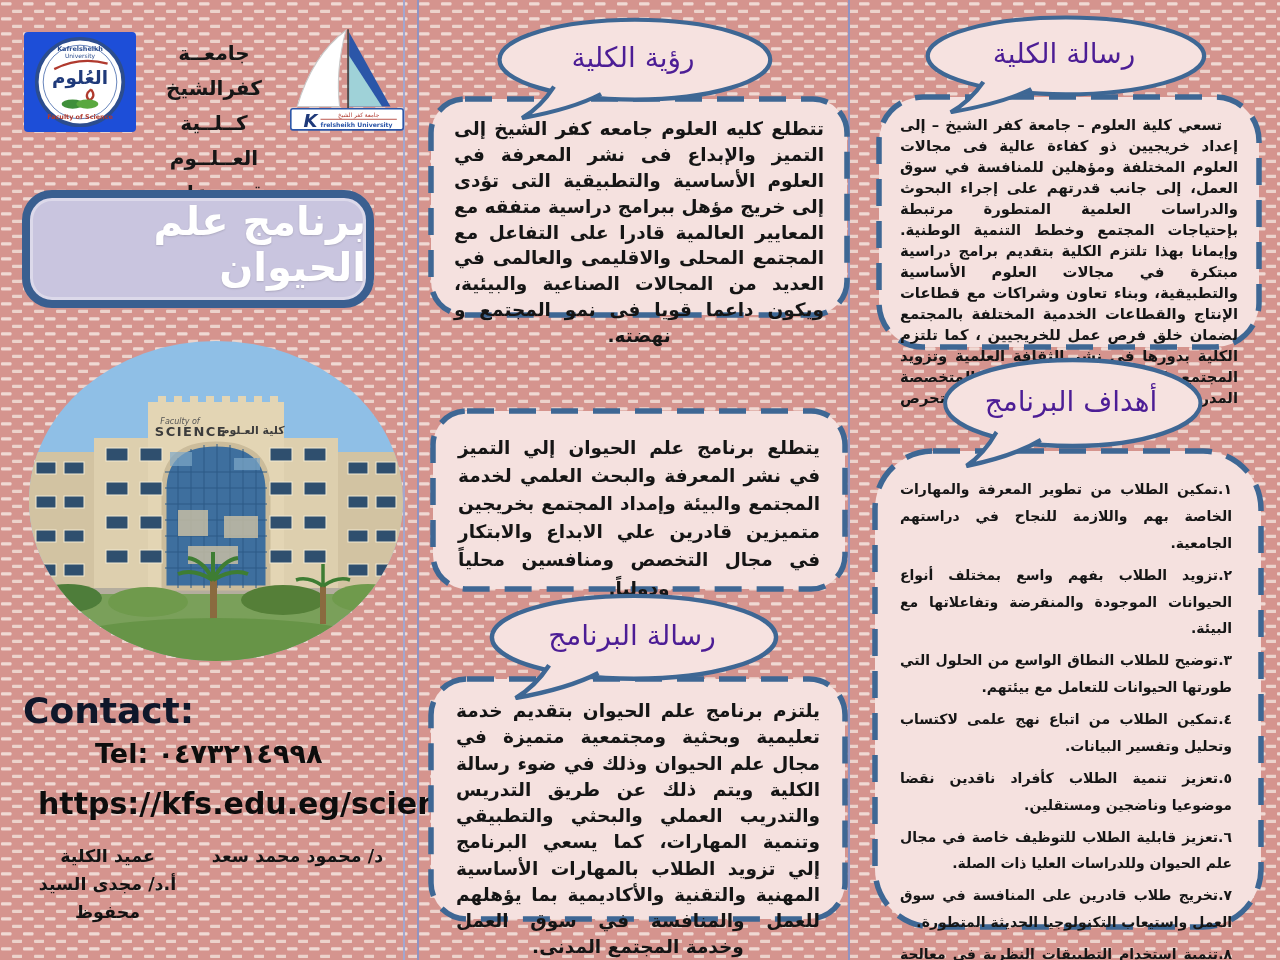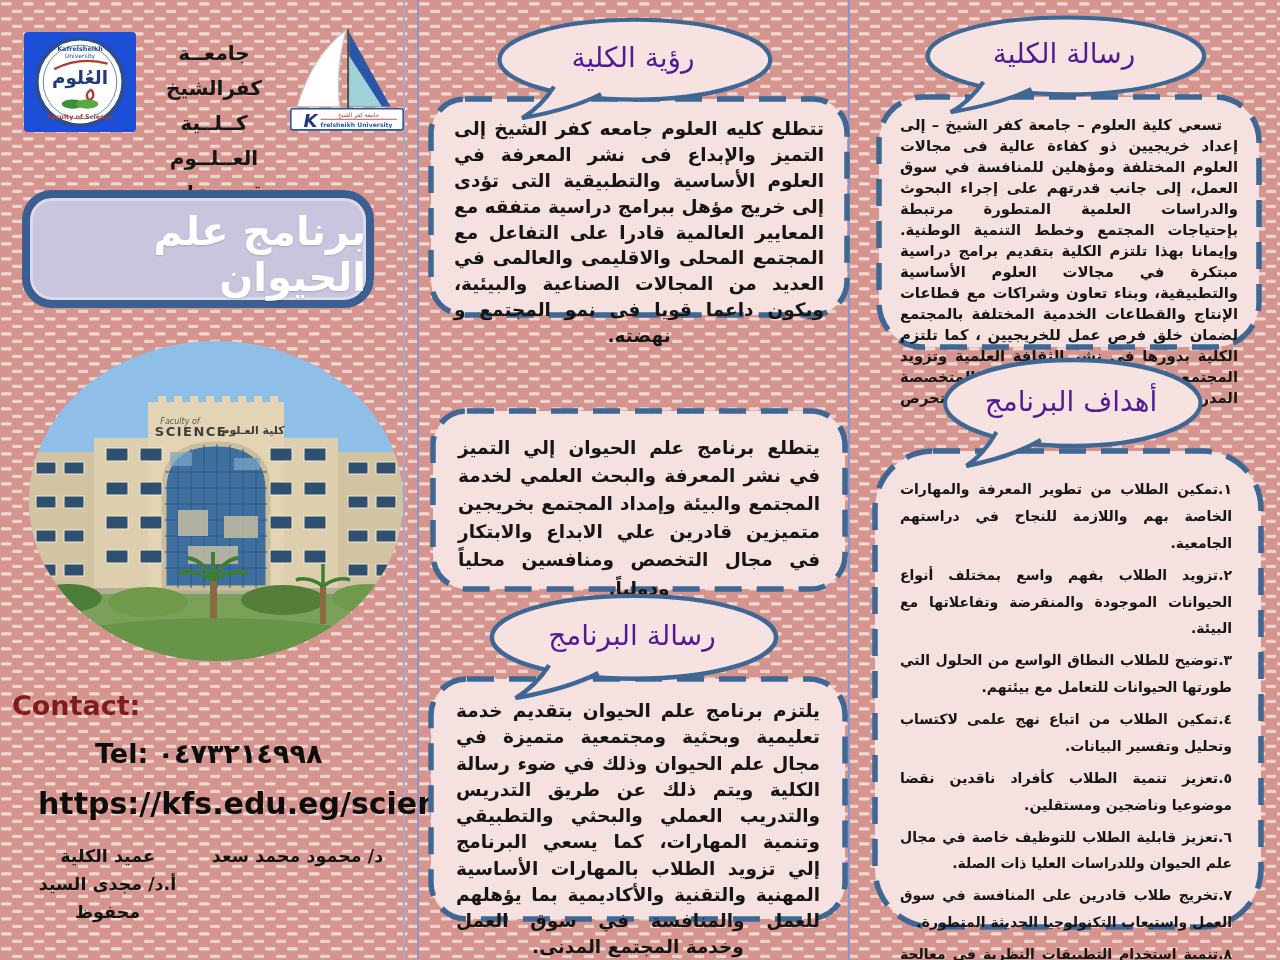--- a/index.html
+++ b/index.html
@@ -16,23 +16,23 @@
     padding-bottom:22px;font-weight:normal;font-size:28px;color:#4c1d95;direction:rtl;}
   
   .dashbox{position:absolute;z-index:2;}
   .dashbox>svg{position:absolute;inset:0;width:100%;height:100%;}
   .dashbox .box-body{position:relative;z-index:1;height:100%;direction:rtl;color:#151515;font-weight:bold;}
   .para{margin:0;text-align:justify;text-align-last:center;}
   .obj-item{margin:0 0 5px 0;text-align:justify;}
   
   .hdr-text{direction:rtl;text-align:center;font-weight:bold;color:#161616;font-size:20px;line-height:1.75;z-index:2;}
   .title-box{background:#c9c5df;border:8px solid #3a5f90;border-radius:30px;
-    box-shadow:inset 0 0 0 3px rgba(255,255,255,.35);display:flex;align-items:flex-end;justify-content:center;z-index:2;}
+    box-shadow:inset 0 0 0 3px rgba(255,255,255,.35);display:flex;align-items:flex-start;justify-content:center;z-index:2;}
   .title-box span{color:#fff;font-weight:bold;font-size:40px;direction:rtl;text-shadow:0 1px 2px rgba(0,0,0,.15);}
-  .contact-label{font-weight:bold;font-size:27px;color:#7f1d1d;z-index:2;}
+  .contact-label{font-weight:bold;font-size:36px;color:#0f172a;z-index:2;margin-left:11px;}
   .tel-line{font-weight:bold;font-size:27px;color:#0d0d0d;direction:ltr;z-index:2;}
   .site-line{font-weight:bold;font-size:30px;color:#0d0d0d;direction:ltr;z-index:2;}
   .sign-pair{position:absolute;z-index:2;direction:rtl;text-align:center;font-weight:bold;color:#131313;font-size:17.5px;line-height:1.6;}
   .logo-card{background:#1d4ed8;border-radius:4px;display:flex;align-items:center;justify-content:center;z-index:2;}
 </style>
 </head>
 <body>
 
 <div id="stage">
 

